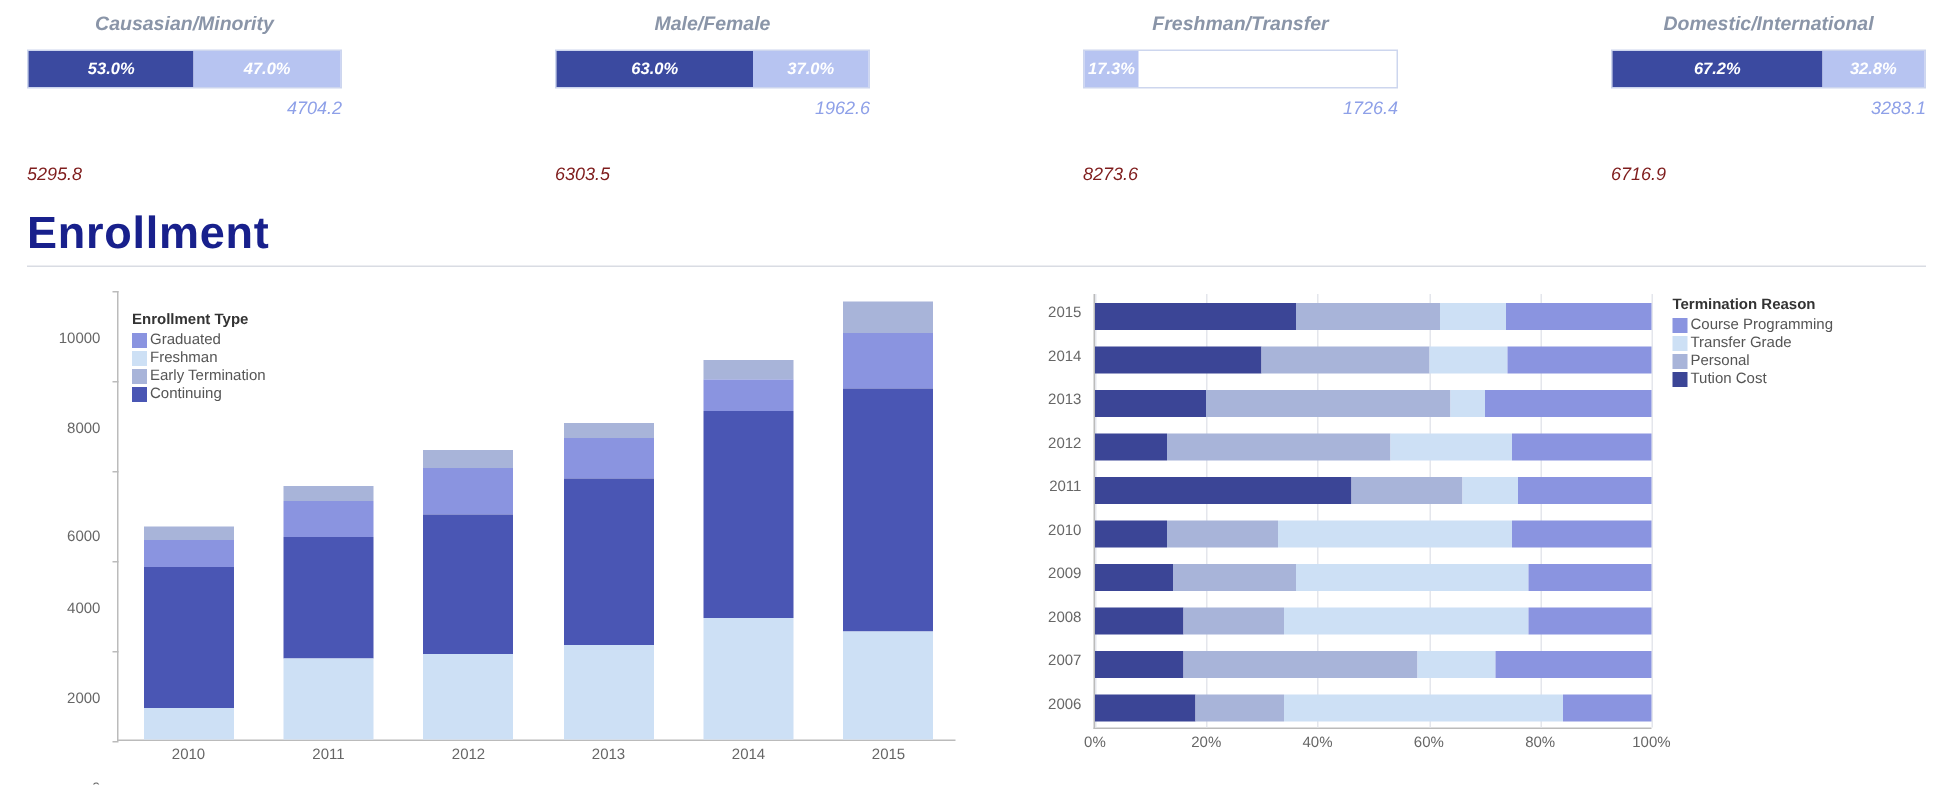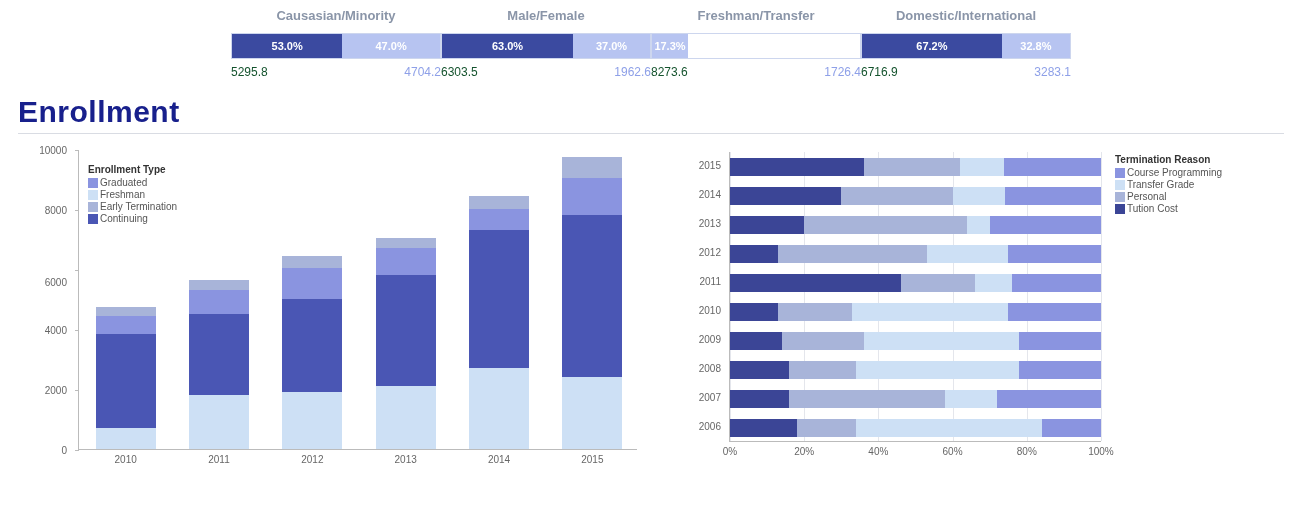--- a/index.html
+++ b/index.html
@@ -13,22 +13,23 @@
     width: 1302px;
     height: 523px;
     position: relative;
     box-sizing: border-box;
     padding: 8px 18px 0 18px;
   }
 
   
   .kpi-row {
     display: flex;
-    justify-content: center;
+    justify-content: space-between;
     align-items: flex-start;
+    font-style: italic;
   }
   .kpi {
     width: 210px;
   }
   .kpi-title {
     text-align: center;
     font-size: 13px;
     font-weight: 600;
     color: #8a95a8;
     margin-bottom: 10px;
@@ -51,21 +52,21 @@
     overflow: hidden;
   }
   .seg-left  { background: #3b4aa0; }
   .seg-right { background: #b7c4f1; color:#fff; }
   .kpi-nums {
     display: flex;
     justify-content: space-between;
     font-size: 12px;
     margin-top: 6px;
   }
-  .kpi-nums .left  { color: #14532d; }
+  .kpi-nums .left  { color: #7f1d1d; margin-top: 44px; }
   .kpi-nums .right { color: #8ea0e8; }
 
   
   .section-title {
     color: #18208c;
     font-size: 30px;
     font-weight: 800;
     margin: 16px 0 4px 0;
     letter-spacing: .5px;
   }
@@ -98,20 +99,21 @@
 
   
   .yaxis-label {
     position: absolute;
     font-size: 10px;
     color: #666;
     right: 580px;
     transform: translateY(-50%);
     text-align: right;
     width: 40px;
+    margin-top: 32px;
   }
   .plot-v {
     position: absolute;
     left: 60px;
     top: 0;
     right: 10px;
     bottom: 20px;
     border-left: 1px solid #bbb;
     border-bottom: 1px solid #bbb;
   }

